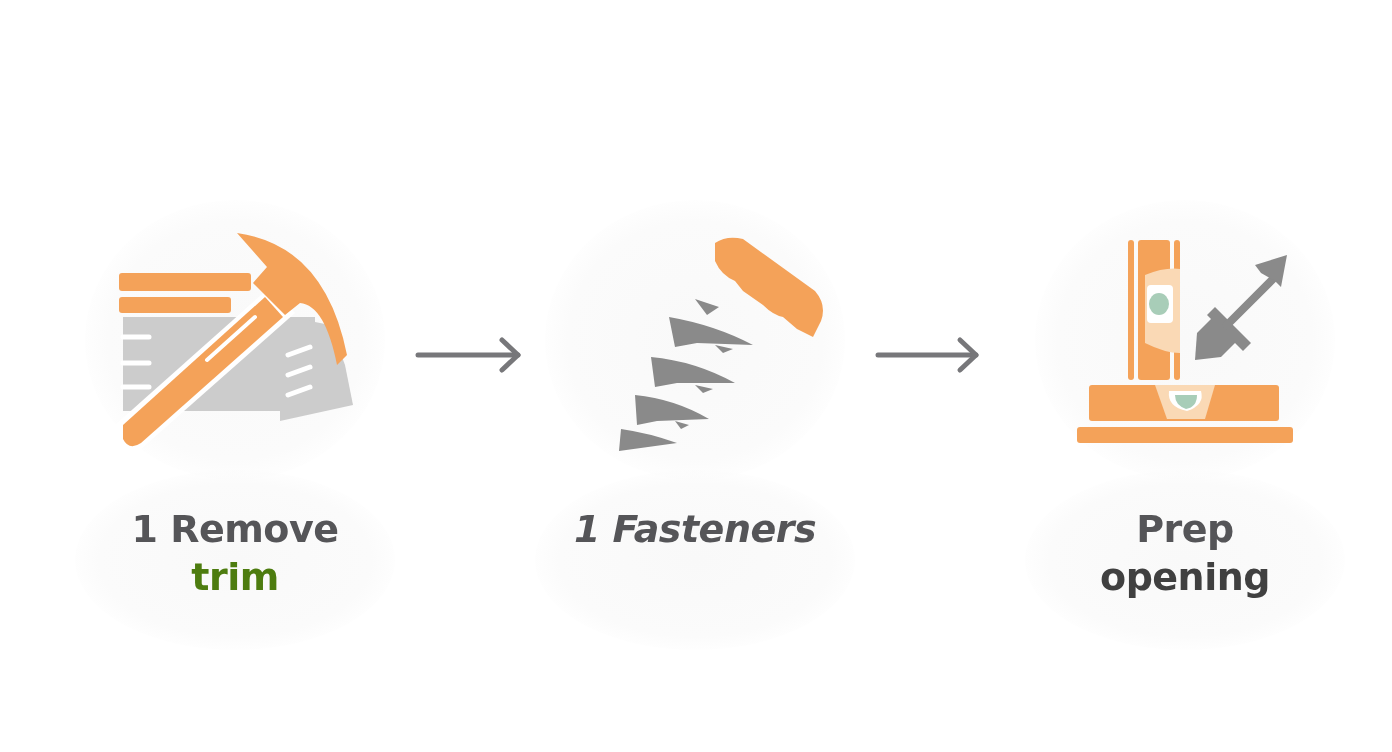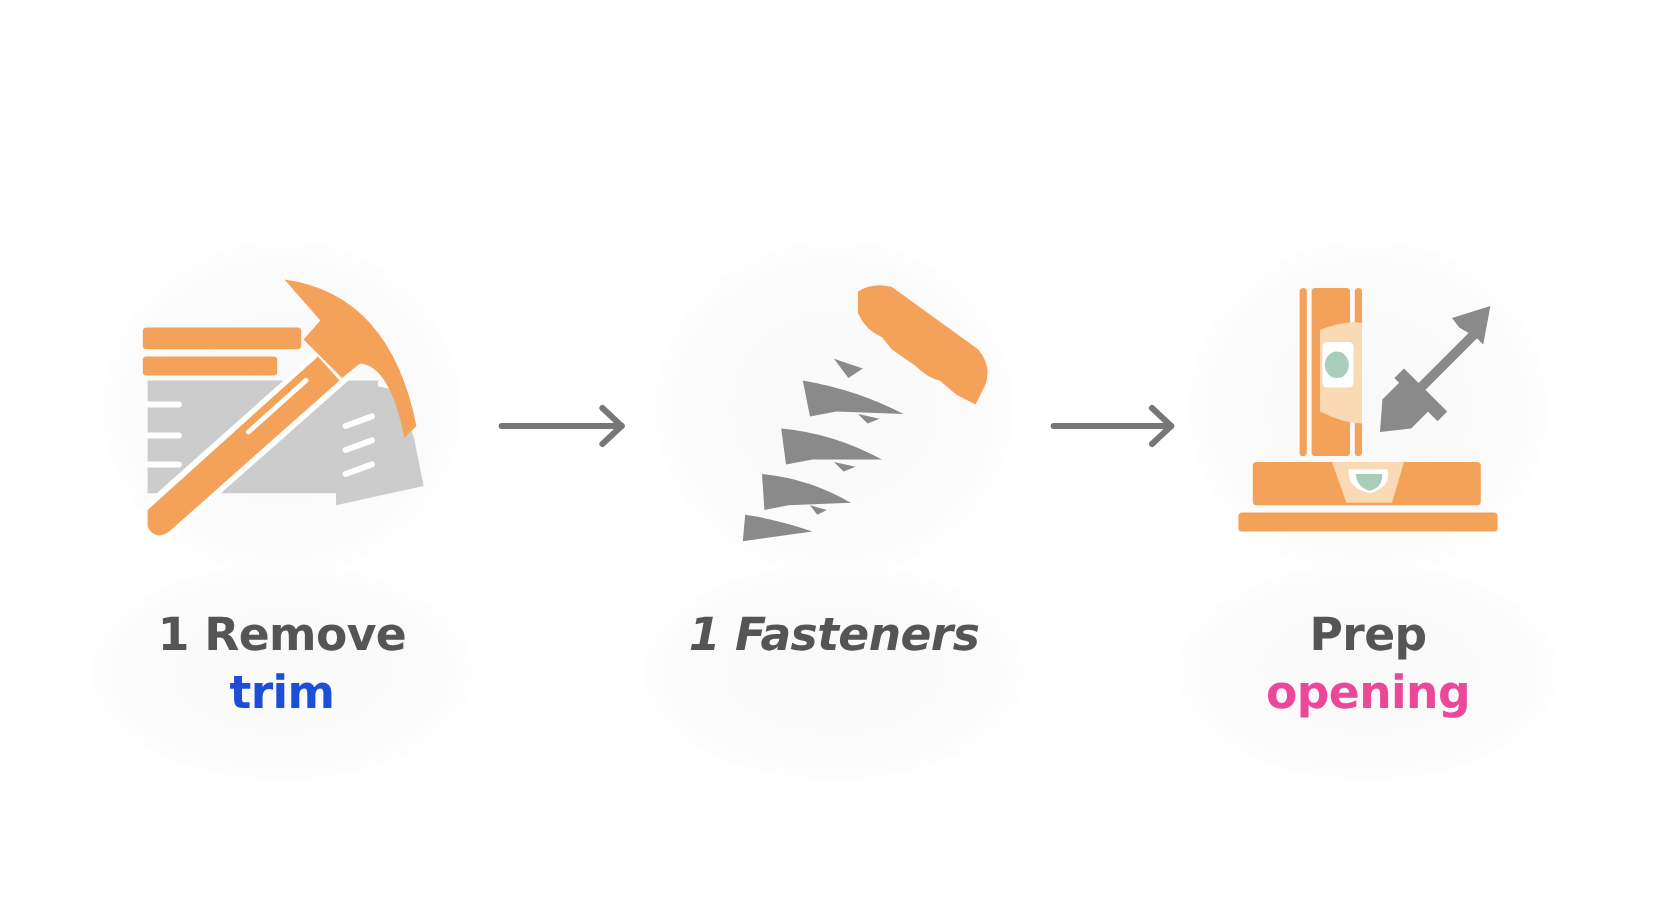--- a/index.html
+++ b/index.html
@@ -85,21 +85,21 @@
 
     <rect x="14" y="48" width="132" height="18" rx="3" fill="#f4a259"></rect>
     <rect x="14" y="72" width="112" height="16" rx="3" fill="#f4a259"></rect>
 
     <path d="M18 200 L160 72 L178 92 L36 218 Q24 226 18 214 Z" fill="#f4a259"></path>
     <path d="M102 135 L150 92" stroke="#ffffff" stroke-width="4" stroke-linecap="round"></path>
 
     <path d="M132 8 Q220 20 242 130 L232 140 Q220 80 195 78 L180 90 L148 58 L162 42 Z" fill="#f4a259"></path>
   </svg>
   <div class="label label-line1" style="color:#555558;">1 Remove</div>
-  <div class="label label-line2" style="color:#1d4ed8;">trim</div>
+  <div class="label label-line2" style="color:#4d7c0f;">trim</div>
 </div>
 
 <svg class="arrow" viewBox="0 0 120 50" style="left:410px;">
   <line x1="8" y1="25" x2="108" y2="25" stroke="#77777a" stroke-width="5" stroke-linecap="round"></line>
   <polyline points="92,10 108,25 92,40" fill="none" stroke="#77777a" stroke-width="5" stroke-linecap="round" stroke-linejoin="round"></polyline>
 </svg>
 
 <div class="step" style="left:535px;">
   <div class="halo halo-icon"></div>
   <div class="halo halo-label"></div>
@@ -117,21 +117,21 @@
     <path d="M56 204 Q84 208 112 218 L54 226 Z" fill="#8a8a8a"></path>
   </svg>
   <div class="label label-line1" style="color:#555558;font-style:italic;">1 Fasteners</div>
 </div>
 
 <svg class="arrow" viewBox="0 0 120 50" style="left:870px;">
   <line x1="8" y1="25" x2="106" y2="25" stroke="#77777a" stroke-width="5" stroke-linecap="round"></line>
   <polyline points="90,10 106,25 90,40" fill="none" stroke="#77777a" stroke-width="5" stroke-linecap="round" stroke-linejoin="round"></polyline>
 </svg>
 
-<div class="step" style="left:980px;">
+<div class="step" style="left:1025px;">
   <div class="halo halo-icon"></div>
   <div class="halo halo-label"></div>
   <svg class="icon" viewBox="0 0 260 230">
 
     <rect x="73" y="15" width="6" height="140" rx="3" fill="#f4a259"></rect>
     <rect x="83" y="15" width="32" height="140" rx="3" fill="#f4a259"></rect>
     <rect x="119" y="15" width="6" height="140" rx="3" fill="#f4a259"></rect>
     <path d="M90 50 Q110 42 125 44 L125 128 Q110 128 90 118 Z" fill="#fad9b5"></path>
     <rect x="92" y="60" width="26" height="38" rx="4" fill="#ffffff"></rect>
     <ellipse cx="104" cy="79" rx="10" ry="11" fill="#a8cdb8"></ellipse>
@@ -141,14 +141,14 @@
     <path d="M114 166 L146 166 Q150 180 132 186 Q112 182 114 166 Z" fill="#ffffff"></path>
     <path d="M120 170 L142 170 Q142 182 131 184 Q120 180 120 170 Z" fill="#a8cdb8"></path>
     <rect x="22" y="202" width="216" height="16" rx="3" fill="#f4a259"></rect>
 
     <path d="M140 135 L142 108 L162 88 L186 112 L166 132 Z" fill="#8a8a8a"></path>
     <path d="M152 90 L160 82 L196 118 L188 126 Z" fill="#8a8a8a"></path>
     <path d="M172 100 L222 50" stroke="#8a8a8a" stroke-width="8" stroke-linecap="round"></path>
     <path d="M200 40 L232 30 L226 62 L220 56 L206 48 Z" fill="#8a8a8a"></path>
   </svg>
   <div class="label label-line1" style="color:#555558;">Prep</div>
-  <div class="label label-line2" style="color:#ec4899;">opening</div>
+  <div class="label label-line2" style="color:#404040;">opening</div>
 </div>
 
 </body></html>

